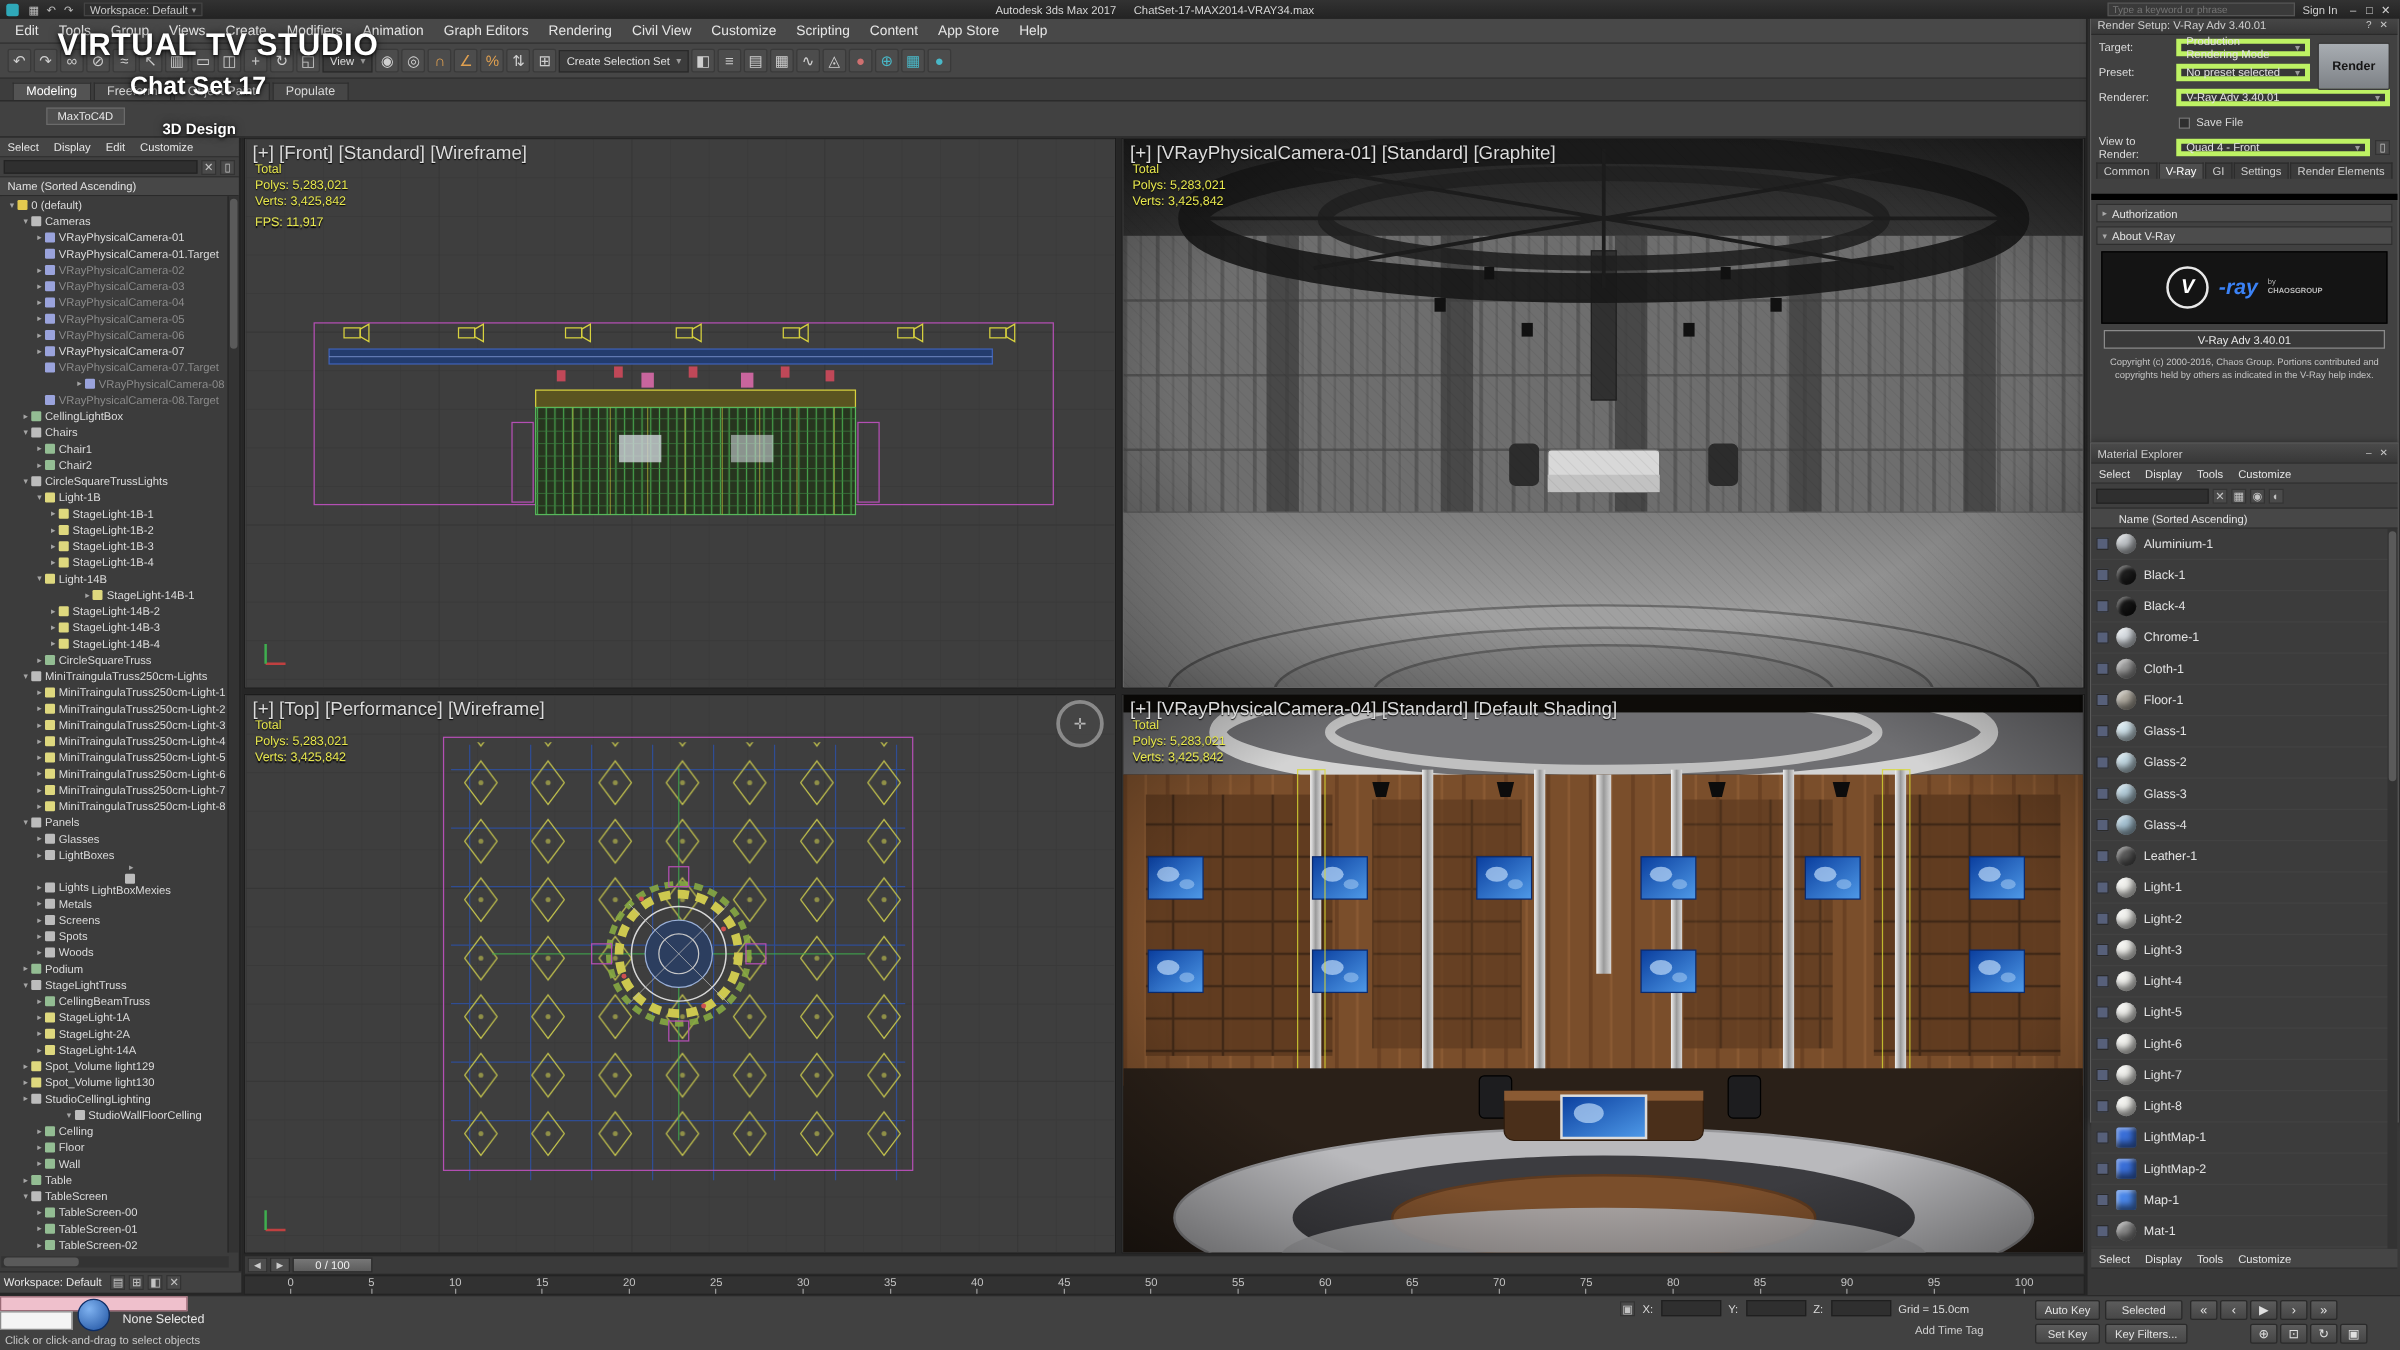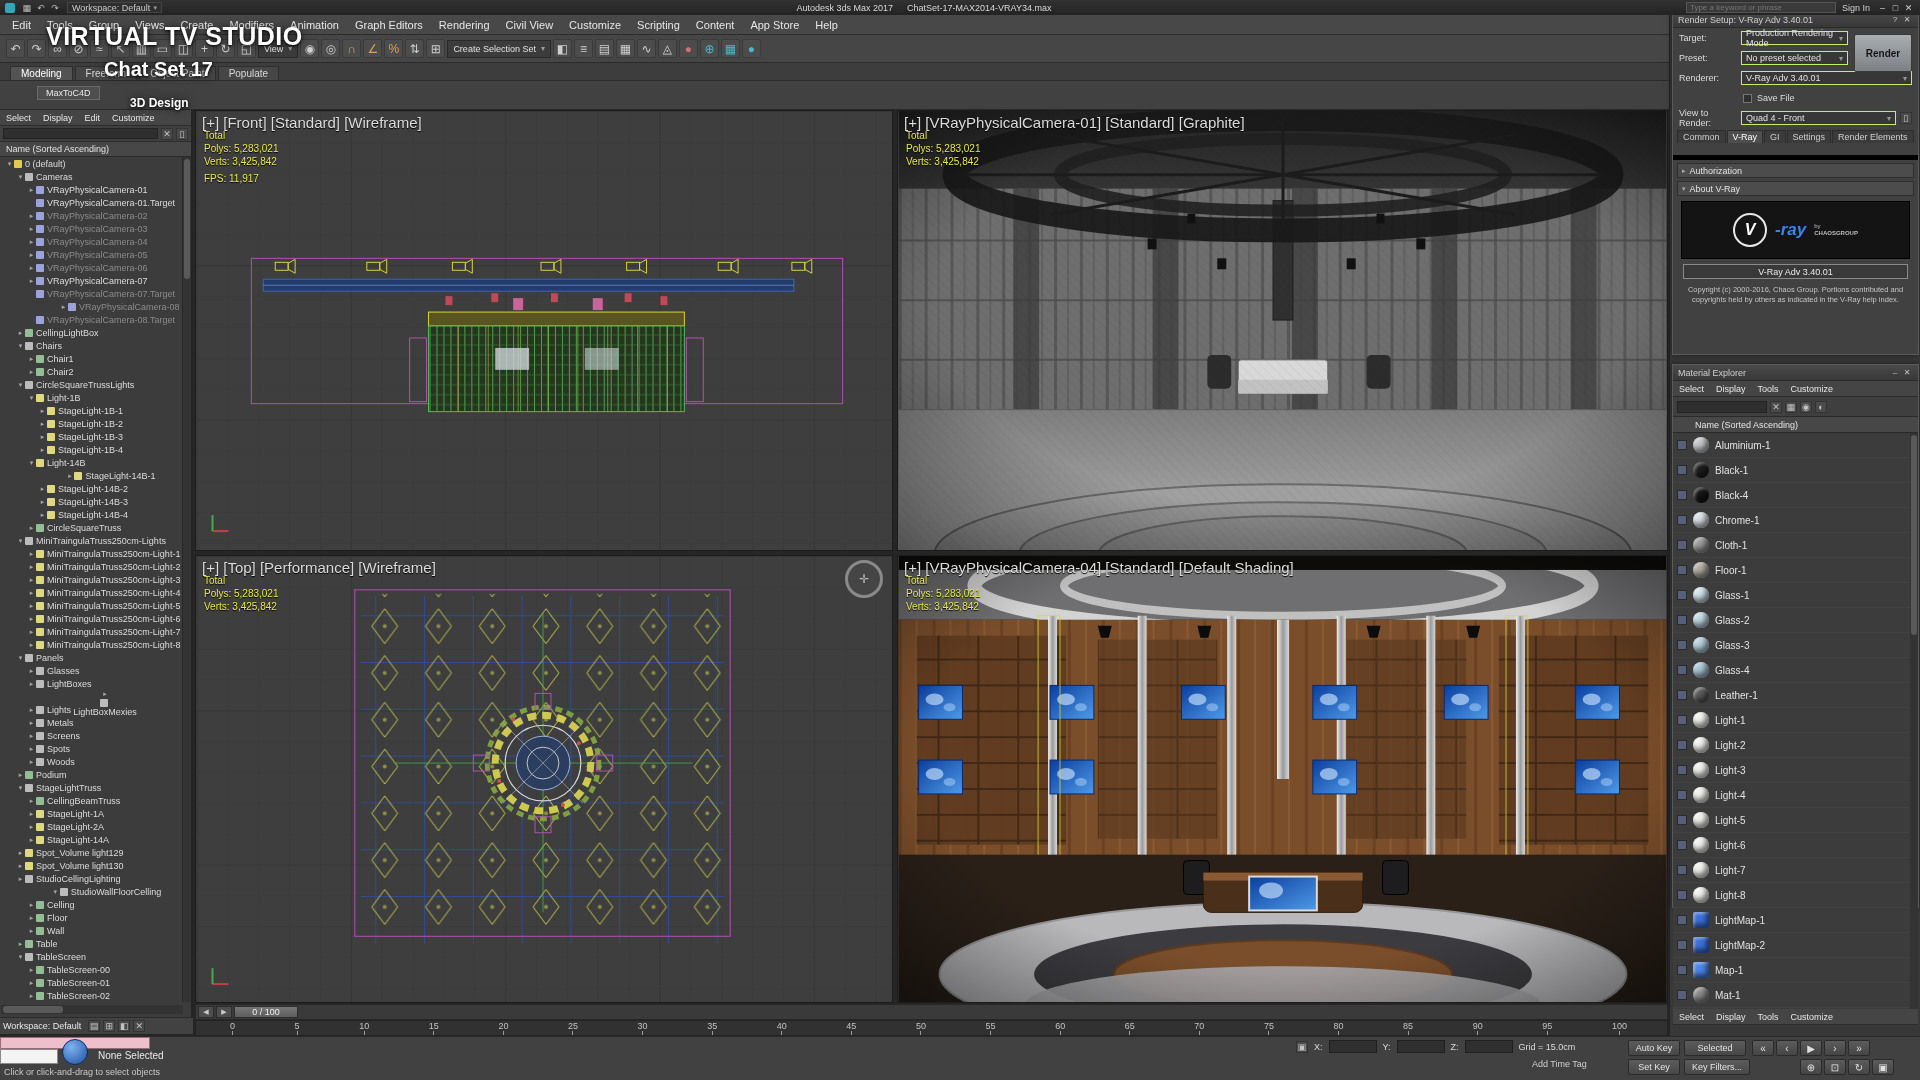--- a/index.html
+++ b/index.html
@@ -83,35 +83,35 @@
 .tbtn{width:22px;height:16px;background:linear-gradient(#5c5c5c,#454545);border:1px solid #2a2a2a;color:#e0e0e0;font-size:10px;display:flex;align-items:center;justify-content:center;border-radius:2px}
 
 #rightcol{left:1669px;top:15px;width:251px;height:1021px;background:#383838;border-left:1px solid #222;z-index:6}
 .win{position:absolute;left:2px;width:247px;background:#414141;border:1px solid #5a5a5a;box-shadow:0 0 6px rgba(0,0,0,.5)}
 .wtitle{height:16px;background:linear-gradient(#4a4a4a,#383838);display:flex;align-items:center;padding:0 5px;font-size:9px;color:#cfcfcf;border-bottom:1px solid #2a2a2a}
 .wtitle .sp{flex:1}
 .wbtn{width:12px;text-align:center;color:#c8c8c8;font-size:8px}
 #rsetup{top:-4px;height:344px}
 .rrow{display:flex;align-items:center;gap:4px;padding:0 6px;height:20px;font-size:9px;color:#dcdcdc}
 .rrow .lab{width:58px;text-align:left}
-.rsel{flex:1;display:flex;align-items:center;height:14px;background:#373737;border:1px solid #bef264;padding:0 4px;color:#e2e2e2;justify-content:space-between}
+.rsel{flex:1;display:flex;align-items:center;height:14px;background:#373737;border:4px solid #bef264;padding:0 4px;color:#e2e2e2;justify-content:space-between}
 .rsel .car{color:#999;font-size:8px}
 #renderbtn{position:absolute;right:6px;top:22px;width:58px;height:38px;background:linear-gradient(#a8adb2,#7d8186);border:1px solid #3a3a3a;border-radius:2px;color:#151515;font-size:10px;font-weight:bold;display:flex;align-items:center;justify-content:center}
 #rtabs{display:flex;gap:1px;padding:2px 4px 12px;border-bottom:5px solid #000000}
 .rtab{padding:1px 5px;font-size:9px;background:#3b3b3b;border:1px solid #2c2c2c;border-bottom:none;color:#cfcfcf;white-space:nowrap}
 .rtab.active{background:#4e4e4e;color:#fff}
 .rollout{height:15px;background:#4c4c4c;border:1px solid #2e2e2e;margin:3px 4px 0;display:flex;align-items:center;gap:4px;padding:0 4px;font-size:9px;color:#e4e4e4}
 #vraybox{margin:5px 8px;height:58px;background:#141414;border:1px solid #000;display:flex;align-items:center;justify-content:center;gap:8px}
 #vcirc{width:34px;height:34px;border:2px solid #e8e8e8;border-radius:50%;display:flex;align-items:center;justify-content:center;color:#fff;font-size:16px;font-style:italic;font-weight:bold}
 #vword{color:#3b82f6;font-size:17px;font-style:italic;font-weight:bold}
 #vby{color:#bdbdbd;font-size:6px;line-height:7px}
 #vver{margin:2px 10px;height:15px;border:1px solid #8a8a8a;background:#393939;display:flex;align-items:center;justify-content:center;font-size:9px;color:#e8e8e8}
 #vcopy{padding:4px 10px;font-size:7.5px;line-height:9.5px;color:#c4c4c4;text-align:center}
 
-#matex{top:349px;height:544px}
+#matex{top:339px;height:544px}
 #me-tools{display:flex;align-items:center;gap:3px;height:20px;padding:0 4px;background:#3f3f3f;border-bottom:1px solid #2a2a2a}
 #me-find{width:90px;height:12px;background:#2f2f2f;border:1px solid #222;color:#ddd;font-size:8px;padding:0 3px;font-family:"Liberation Sans",sans-serif}
 #me-header{height:16px;background:#474747;border-bottom:1px solid #292929;font-size:9px;color:#e4e4e4;display:flex;align-items:center;padding-left:22px}
 #matlist{height:576px;overflow:hidden;background:#3c3c3c;position:relative}
 .mrow{display:flex;align-items:center;height:25px;border-bottom:1px solid #424242;padding-left:4px;gap:6px;font-size:10px;color:#e2e2e2}
 .mtag{width:10px;height:10px;background:#57607a;border:1px solid #2b2b2b;flex:0 0 10px}
 .mthumb{width:16px;height:16px;flex:0 0 16px;border-radius:50%;box-shadow:inset -3px -4px 5px rgba(0,0,0,.55),inset 2px 2px 3px rgba(255,255,255,.4)}
 .mthumb.map{border-radius:2px}
 #me-vscroll{position:absolute;right:0;top:0;width:8px;height:576px;background:#333}
 #me-vscroll i{display:block;margin:2px 1px;height:200px;background:#5a5a5a;border-radius:3px}

